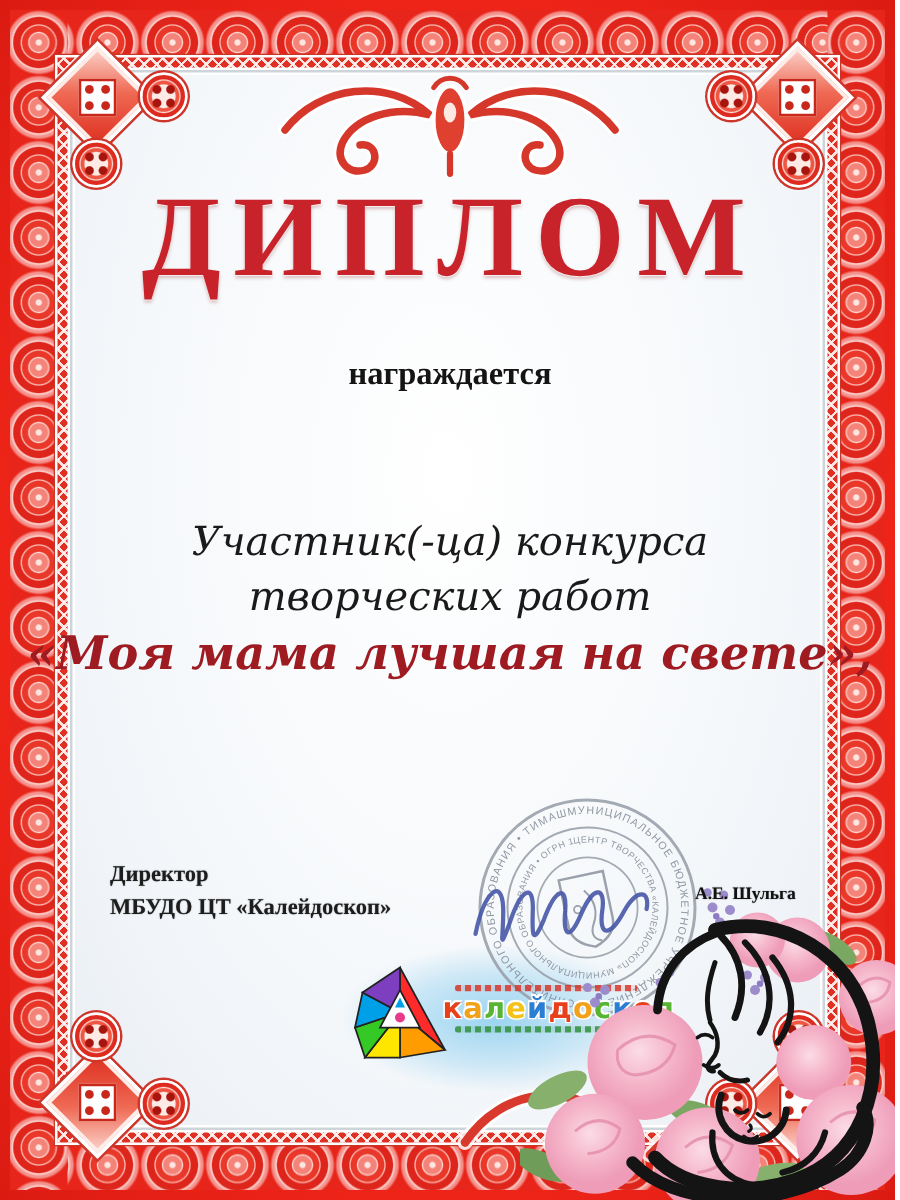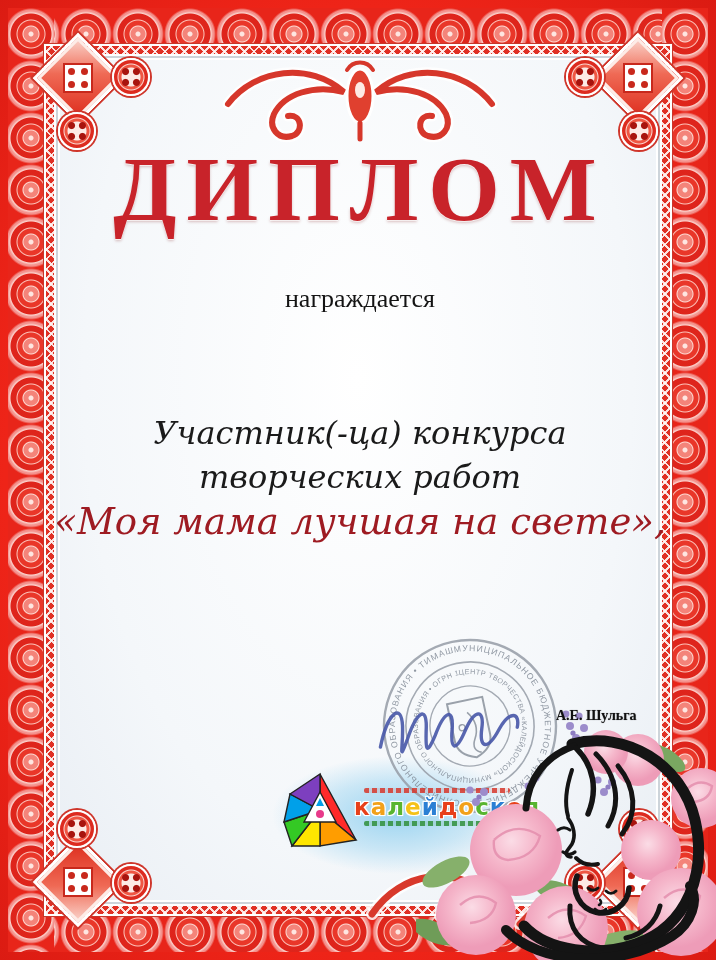--- a/index.html
+++ b/index.html
@@ -49,28 +49,28 @@
       radial-gradient(circle at 34% 66%, #a8140e 3px, transparent 4px),
       radial-gradient(circle at 66% 66%, #a8140e 3px, transparent 4px),
       radial-gradient(circle, #fdeae5 0 9px, #ef5643 10px 12px, #fbd9d2 13px, #dd2b1f 14px);
     border:2px solid #fff;box-shadow:0 0 0 2px #cf362b;}
   .medallion.m-a{left:96px;top:42px;}
   .medallion.m-b{left:42px;top:96px;}
   
   .abs{position:absolute;left:0;width:720px;text-align:center;z-index:6;}
   .title{top:136px;font-size:92px;font-weight:bold;color:#c8232a;letter-spacing:10px;
     text-shadow:0 1px 0 rgba(255,255,255,.7), 0 2px 3px rgba(120,10,10,.25);}
-  .award{top:284px;font-size:26px;font-weight:normal;color:#141414;}
+  .award{top:284px;font-size:26px;font-weight:bold;color:#141414;}
   .name-row{top:338px;}
   .name{display:inline-block;font-size:31px;font-weight:bold;color:#141414;
     border-bottom:3px solid #141414;padding:0 8px 3px;}
   .it1{top:414px;}
   .it2{top:458px;}
   .italic-line{font-family:"DejaVu Serif",serif;font-style:italic;font-size:32px;color:#1a1a1a;}
-  .contest{top:500px;font-family:"DejaVu Serif",serif;font-style:italic;font-weight:normal;
+  .contest{top:500px;font-family:"DejaVu Serif",serif;font-style:italic;font-weight:bold;
     font-size:37px;color:#9e1b22;}
   .place-row{top:556px;font-size:32px;color:#141414;}
   .place-num{font-weight:bold;margin:0 56px;}
   .place-word{font-weight:bold;}
   
   .director{position:absolute;left:88px;top:686px;z-index:6;color:#1d1d1d;
     font-weight:bold;font-size:18px;line-height:26px;text-align:left;
     text-shadow:0 0 1px rgba(30,30,30,.55);}
   .signer{position:absolute;left:556px;top:708px;z-index:10;color:#111;
     font-weight:bold;font-size:14px;text-shadow:0 0 1px rgba(20,20,20,.5);}
@@ -169,20 +169,24 @@
     <path d="M150,71 l0,16" stroke="#d6372b" stroke-width="5" stroke-linecap="round"></path>
     <path d="M137,18 C143,8 157,8 163,18" fill="none" stroke="#d6372b" stroke-width="4" stroke-linecap="round"></path>
   </svg>
 
   <div class="abs title">ДИПЛОМ</div>
   <div class="abs award">награждается</div>
   <div class="abs it1 italic-line">Участник(-ца)  конкурса</div>
   <div class="abs it2 italic-line">творческих работ</div>
   <div class="abs contest">«Моя мама лучшая на свете»,</div>
 
+  <div class="director">
+    <div>Директор</div>
+    <div>МБУДО ЦТ «Калейдоскоп»</div>
+  </div>
 
   <div class="stamp-wrap">
     <svg width="192" height="192" viewBox="0 0 192 192">
       <defs>
         <path id="ringOut" d="M96,21 a75,75 0 1 1 -0.01,0 z"></path>
         <path id="ringIn" d="M96,44 a52,52 0 1 1 -0.01,0 z"></path>
       </defs>
       <circle cx="96" cy="96" r="86" fill="none" stroke="#969da7" stroke-width="2.4"></circle>
       <circle cx="96" cy="96" r="64" fill="none" stroke="#969da7" stroke-width="1.6"></circle>
       <circle cx="96" cy="96" r="40" fill="none" stroke="#969da7" stroke-width="1.4"></circle>

